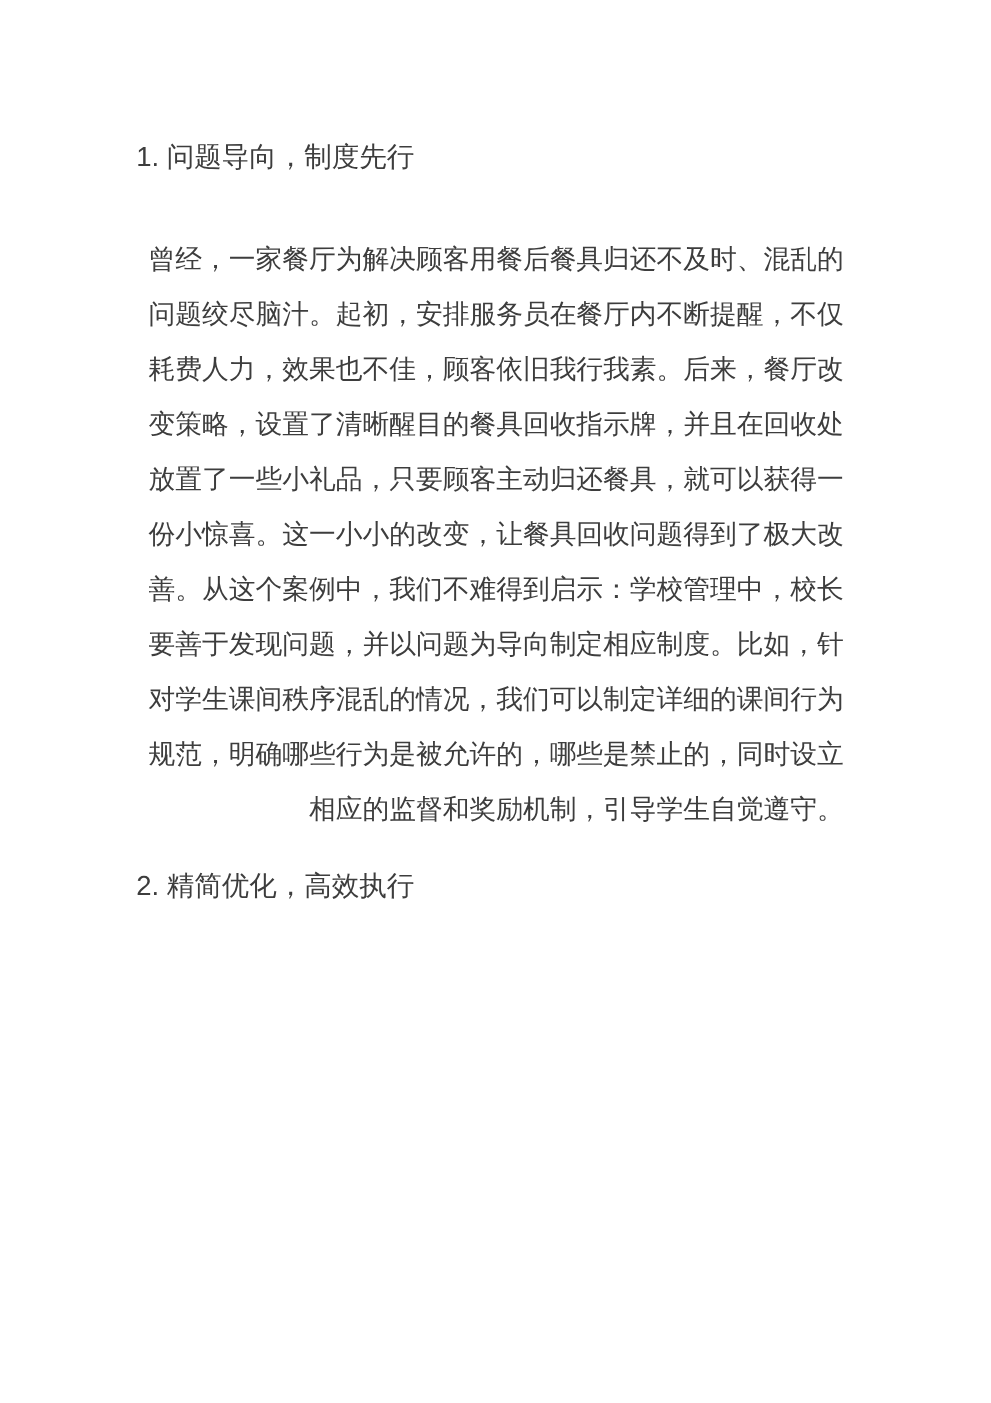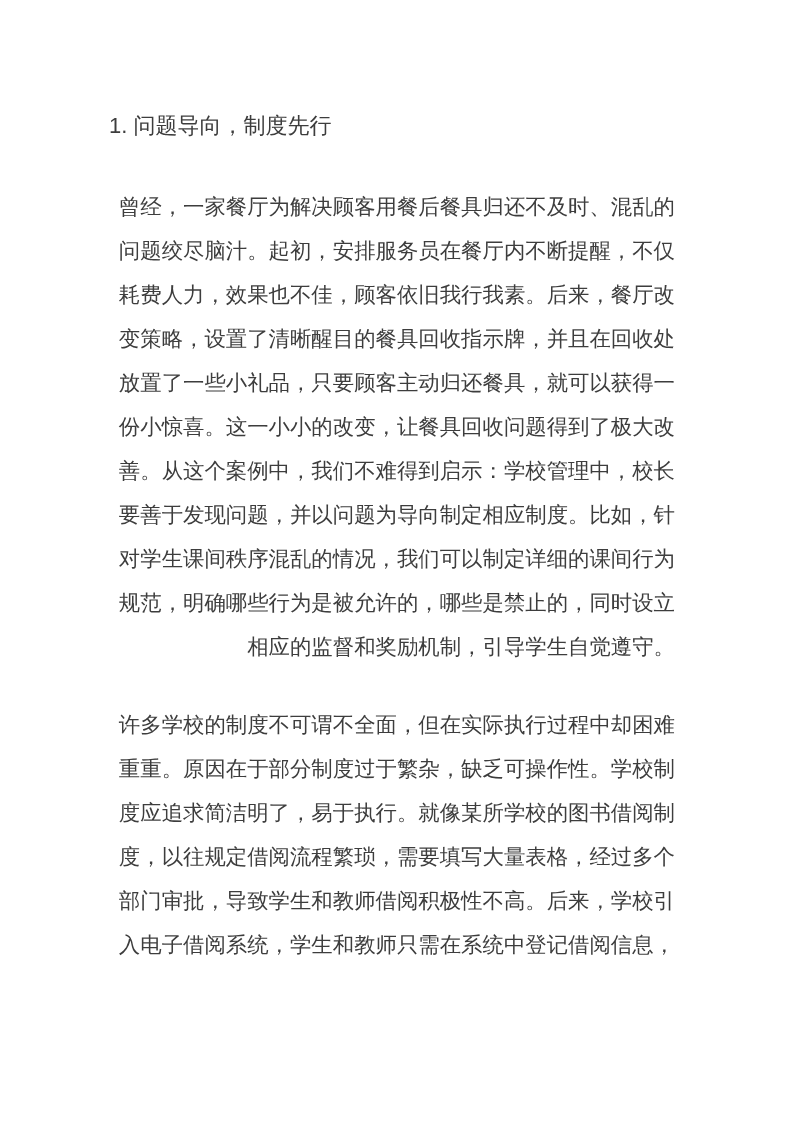--- a/index.html
+++ b/index.html
@@ -53,20 +53,15 @@
 问题绞尽脑汁。起初，安排服务员在餐厅内不断提醒，不仅
 耗费人力，效果也不佳，顾客依旧我行我素。后来，餐厅改
 变策略，设置了清晰醒目的餐具回收指示牌，并且在回收处
 放置了一些小礼品，只要顾客主动归还餐具，就可以获得一
 份小惊喜。这一小小的改变，让餐具回收问题得到了极大改
 善。从这个案例中，我们不难得到启示：学校管理中，校长
 要善于发现问题，并以问题为导向制定相应制度。比如，针
 对学生课间秩序混乱的情况，我们可以制定详细的课间行为
 规范，明确哪些行为是被允许的，哪些是禁止的，同时设立
 相应的监督和奖励机制，引导学生自觉遵守。</p>
-    <p class="sec-body second">许多学校的制度不可谓不全面，但在实际执行过程中却困难
-重重。原因在于部分制度过于繁杂，缺乏可操作性。学校制
-度应追求简洁明了，易于执行。就像某所学校的图书借阅制
-度，以往规定借阅流程繁琐，需要填写大量表格，经过多个
-部门审批，导致学生和教师借阅积极性不高。后来，学校引
-入电子借阅系统，学生和教师只需在系统中登记借阅信息，</p>
+    <h2 class="sec-heading second">2. 精简优化，高效执行</h2>
   </div>
 </div>
 
 </body></html>

